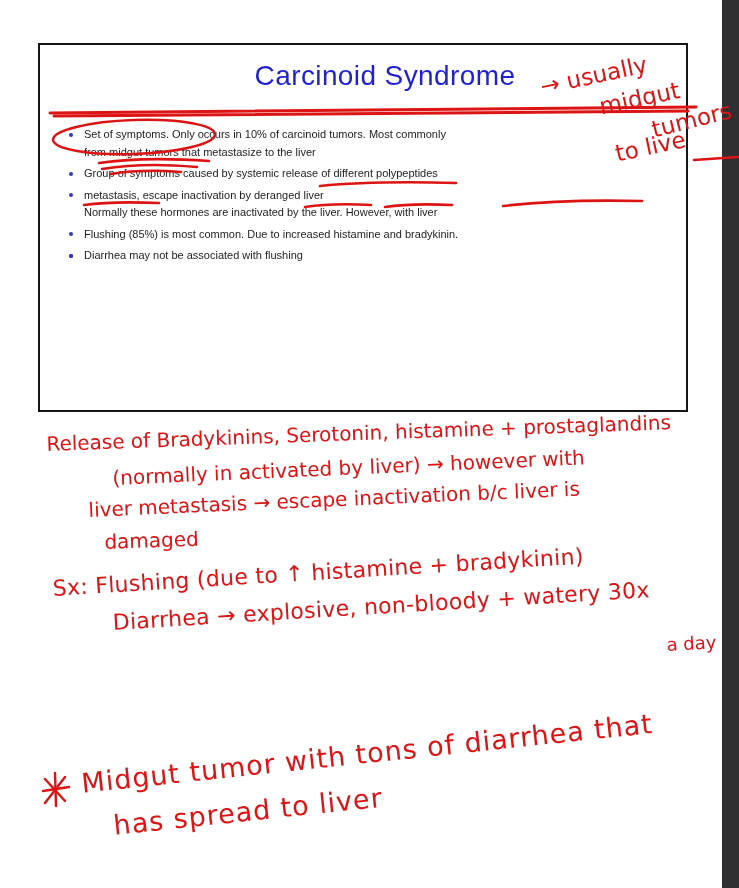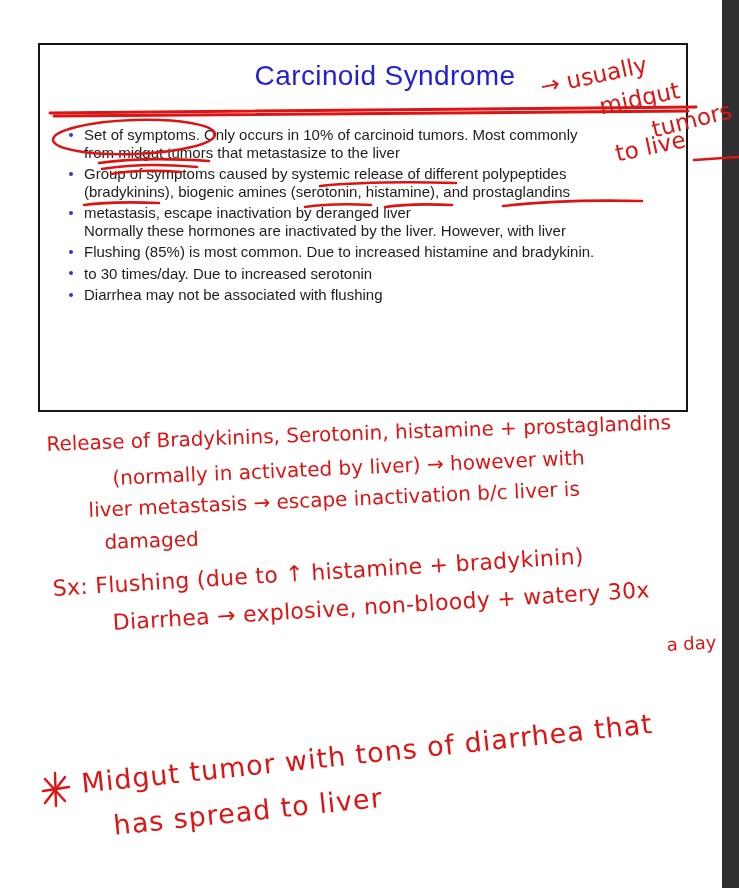--- a/index.html
+++ b/index.html
@@ -13,21 +13,21 @@
     position:absolute;left:38px;top:43px;width:646px;height:365px;
     border:2px solid #161616;background:#ffffff;
   }
   .slide-title{
     position:absolute;top:15px;left:0;right:0;text-align:center;
     font-size:28px;color:#1f1fd6;letter-spacing:.4px;font-weight:400;margin-left:44px;
   }
   .bullets{position:absolute;left:20px;top:81px;width:600px;margin:0;padding:0;list-style:none;}
   .bullets li{
     position:relative;padding-left:24px;margin:0 0 4px 0;
-    font-size:15px;line-height:17.5px;color:#1d1d1d;
+    font-size:11px;line-height:17.5px;color:#1d1d1d;
   }
   .bullets li::before{
     content:"";position:absolute;left:9px;top:6.5px;width:4px;height:4px;
     border-radius:50%;background:#3535cc;
   }
   .overlay{position:absolute;left:0;top:0;width:739px;height:888px;pointer-events:none;color:var(--ink);}
   .ink{
     position:absolute;color:var(--ink);white-space:nowrap;
     font-family:"DejaVu Sans",sans-serif;transform-origin:left top;
   }
@@ -42,31 +42,29 @@
 
   <div class="slide">
     <div class="slide-title" style="color: rgb(31, 31, 214);">Carcinoid Syndrome</div>
     <ul class="bullets">
         <li>
           <div>Set of symptoms. Only occurs in 10% of carcinoid tumors. Most commonly</div>
           <div>from midgut tumors that metastasize to the liver</div>
         </li>
         <li>
           <div>Group of symptoms caused by systemic release of different polypeptides</div>
-          <div>(bradykinins), biogenic amines (serotonin, histamine), and prostaglandins</div>
         </li>
         <li>
           <div>metastasis, escape inactivation by deranged liver</div>
           <div>Normally these hormones are inactivated by the liver. However, with liver</div>
         </li>
         <li>
           <div>Flushing (85%) is most common. Due to increased histamine and bradykinin.</div>
         </li>
         <li>
-          <div>to 30 times/day. Due to increased serotonin</div>
         </li>
         <li>
           <div>Diarrhea may not be associated with flushing</div>
         </li>
       </ul>
   </div>
 
   <span class="ink" style="left:538px;top:74px;font-size:23px;transform:rotate(-12deg);">→ usually</span>
   <span class="ink" style="left:597px;top:94px;font-size:23px;transform:rotate(-12deg);">midgut</span>
   <span class="ink" style="left:649px;top:117px;font-size:23px;transform:rotate(-14deg);">tumors</span>

